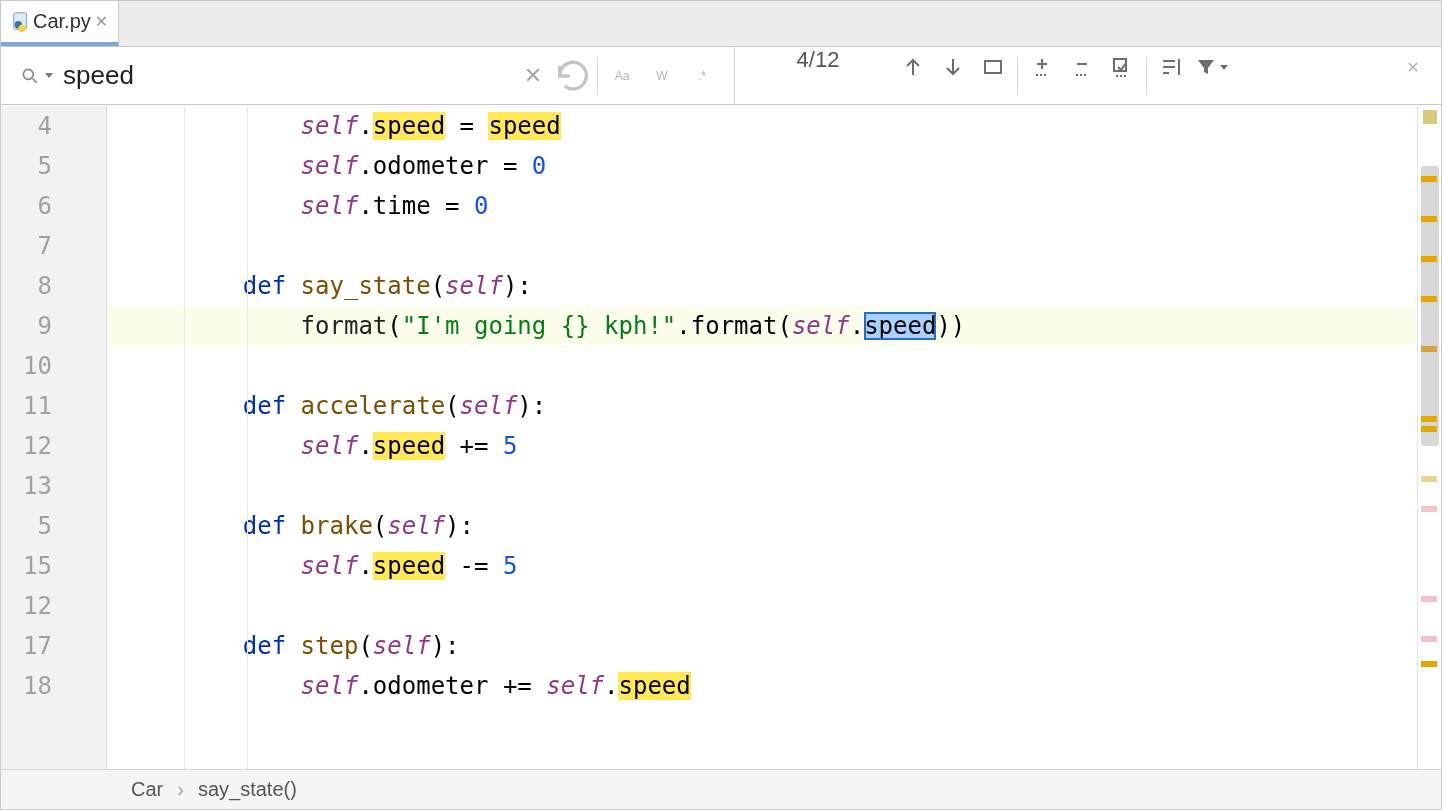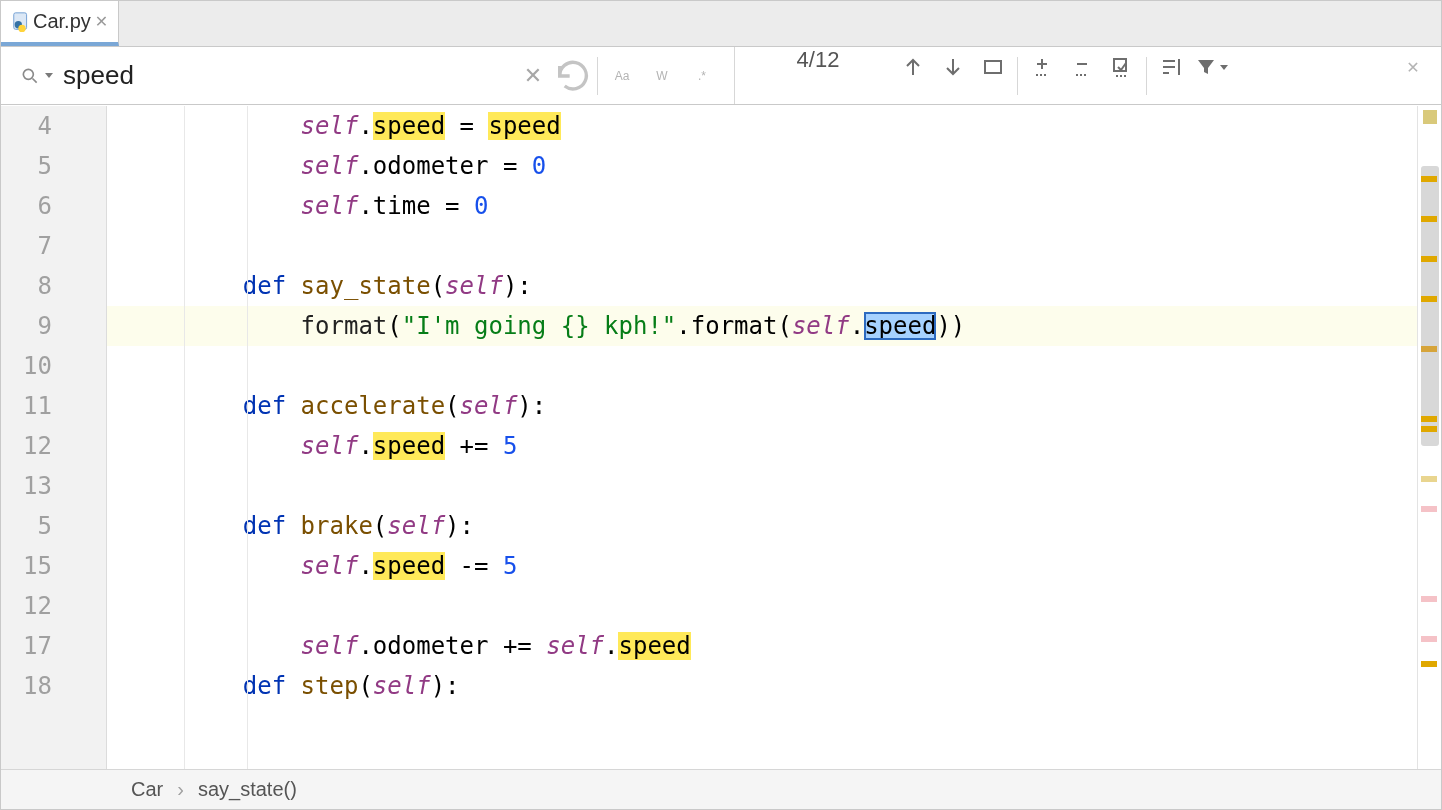--- a/index.html
+++ b/index.html
@@ -276,22 +276,22 @@
     <div class="line"></div>
     <div class="line"><span>    </span><span class="kw">def </span><span class="fn">say_state</span><span>(</span><span class="self">self</span><span>):</span></div>
     <div class="line hl"><span>        </span><span class="def">format</span><span>(</span><span class="str">"I'm going {} kph!"</span><span>.</span><span>format</span><span>(</span><span class="self">self</span><span>.</span><span class="mark-sel">speed</span><span>))</span></div>
     <div class="line"></div>
     <div class="line"><span>    </span><span class="kw">def </span><span class="fn">accelerate</span><span>(</span><span class="self">self</span><span>):</span></div>
     <div class="line"><span>        </span><span class="self">self</span><span>.</span><span class="mark">speed</span><span> += </span><span class="num">5</span></div>
     <div class="line"></div>
     <div class="line"><span>    </span><span class="kw">def </span><span class="fn">brake</span><span>(</span><span class="self">self</span><span>):</span></div>
     <div class="line"><span>        </span><span class="self">self</span><span>.</span><span class="mark">speed</span><span> -= </span><span class="num">5</span></div>
     <div class="line"></div>
+    <div class="line"><span>    </span><span class="kw">def </span><span class="fn">step</span><span>(</span><span class="self">self</span><span>):</span></div>
     <div class="line"><span>        </span><span class="self">self</span><span>.</span><span>odometer</span><span> += </span><span class="self">self</span><span>.</span><span class="mark">speed</span></div>
-    <div class="line"><span>    </span><span class="kw">def </span><span class="fn">step</span><span>(</span><span class="self">self</span><span>):</span></div>
   </div>
 
   <div class="stripe">
     <span class="sq"></span>
     <span class="scroll"></span>
     <span class="m find" style="top:70px"></span>
     <span class="m find" style="top:110px"></span>
     <span class="m find" style="top:150px"></span>
     <span class="m find" style="top:190px"></span>
     <span class="m warn" style="top:240px"></span>

